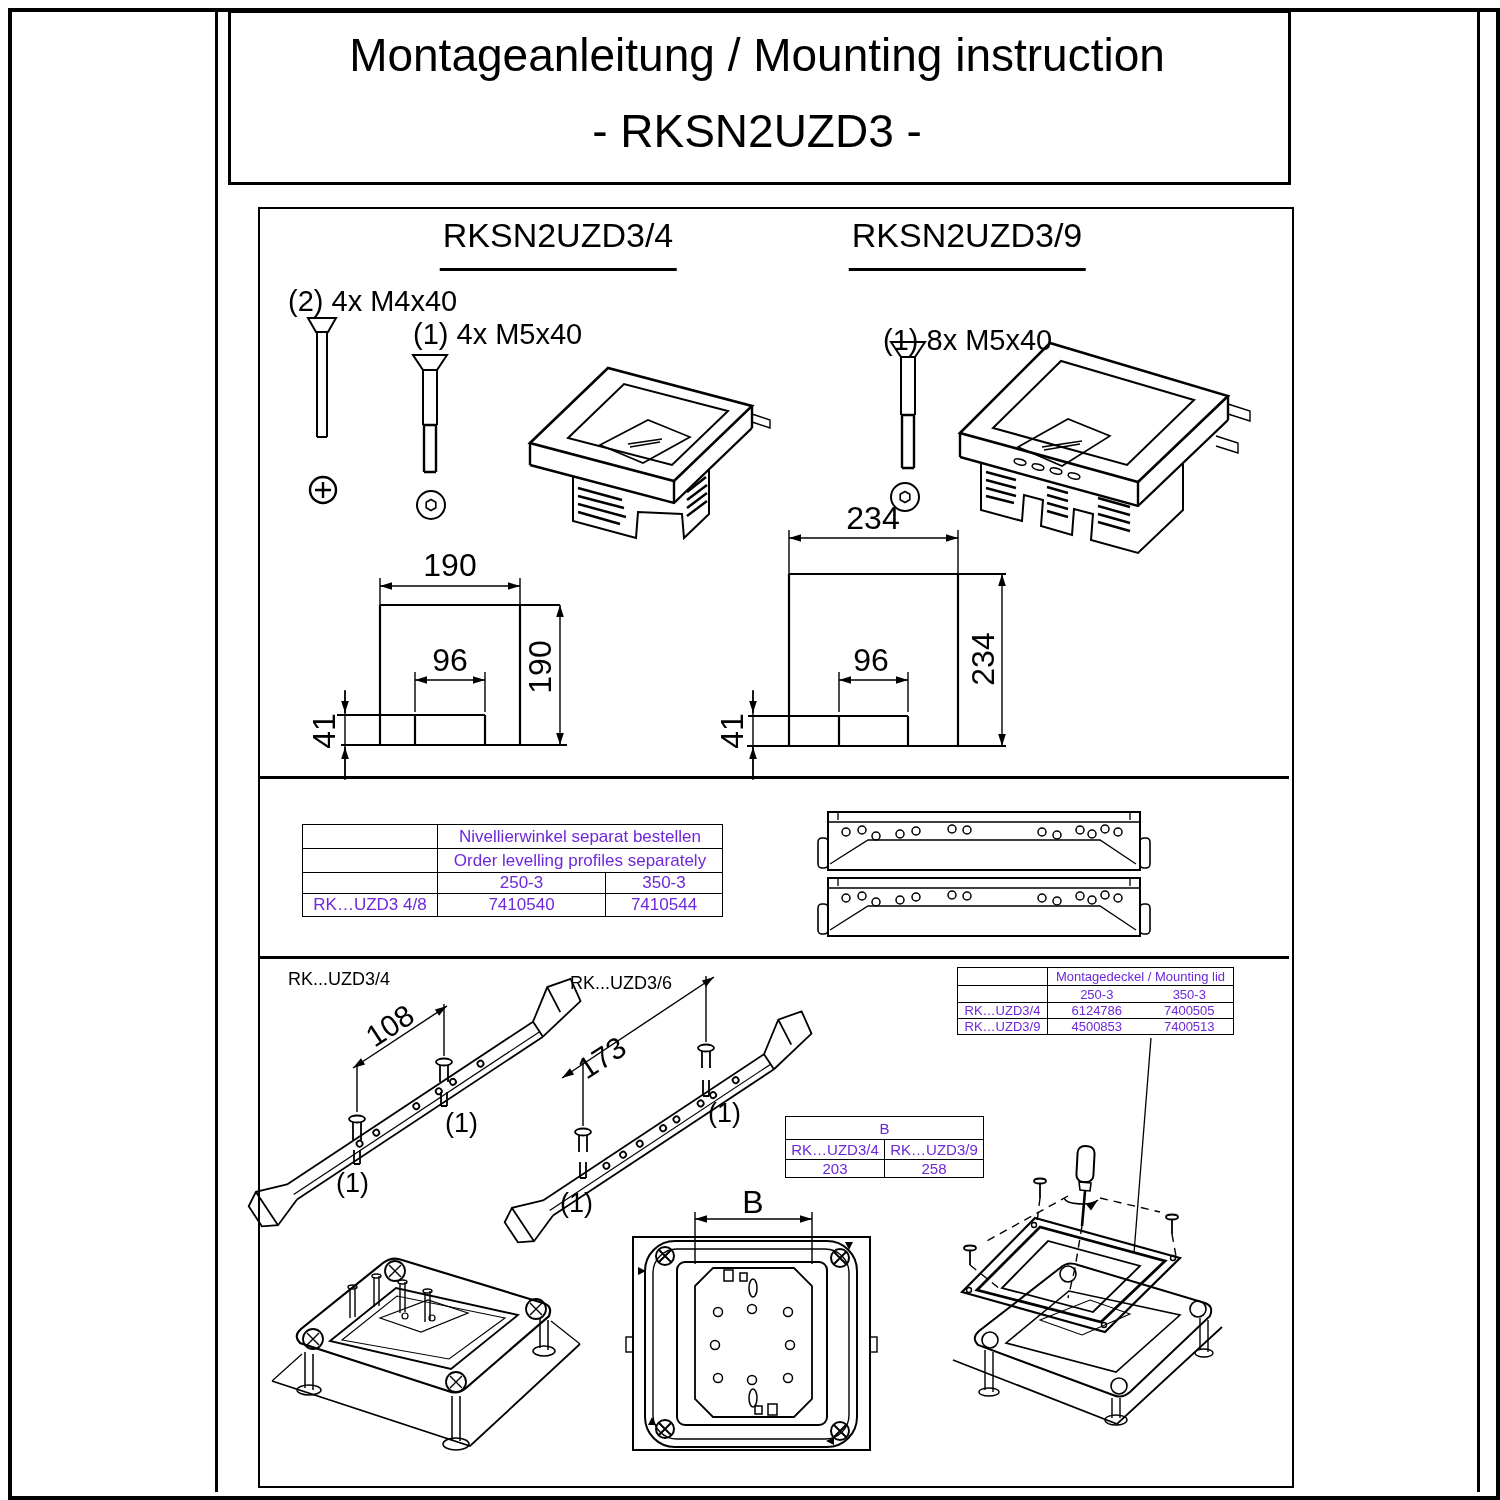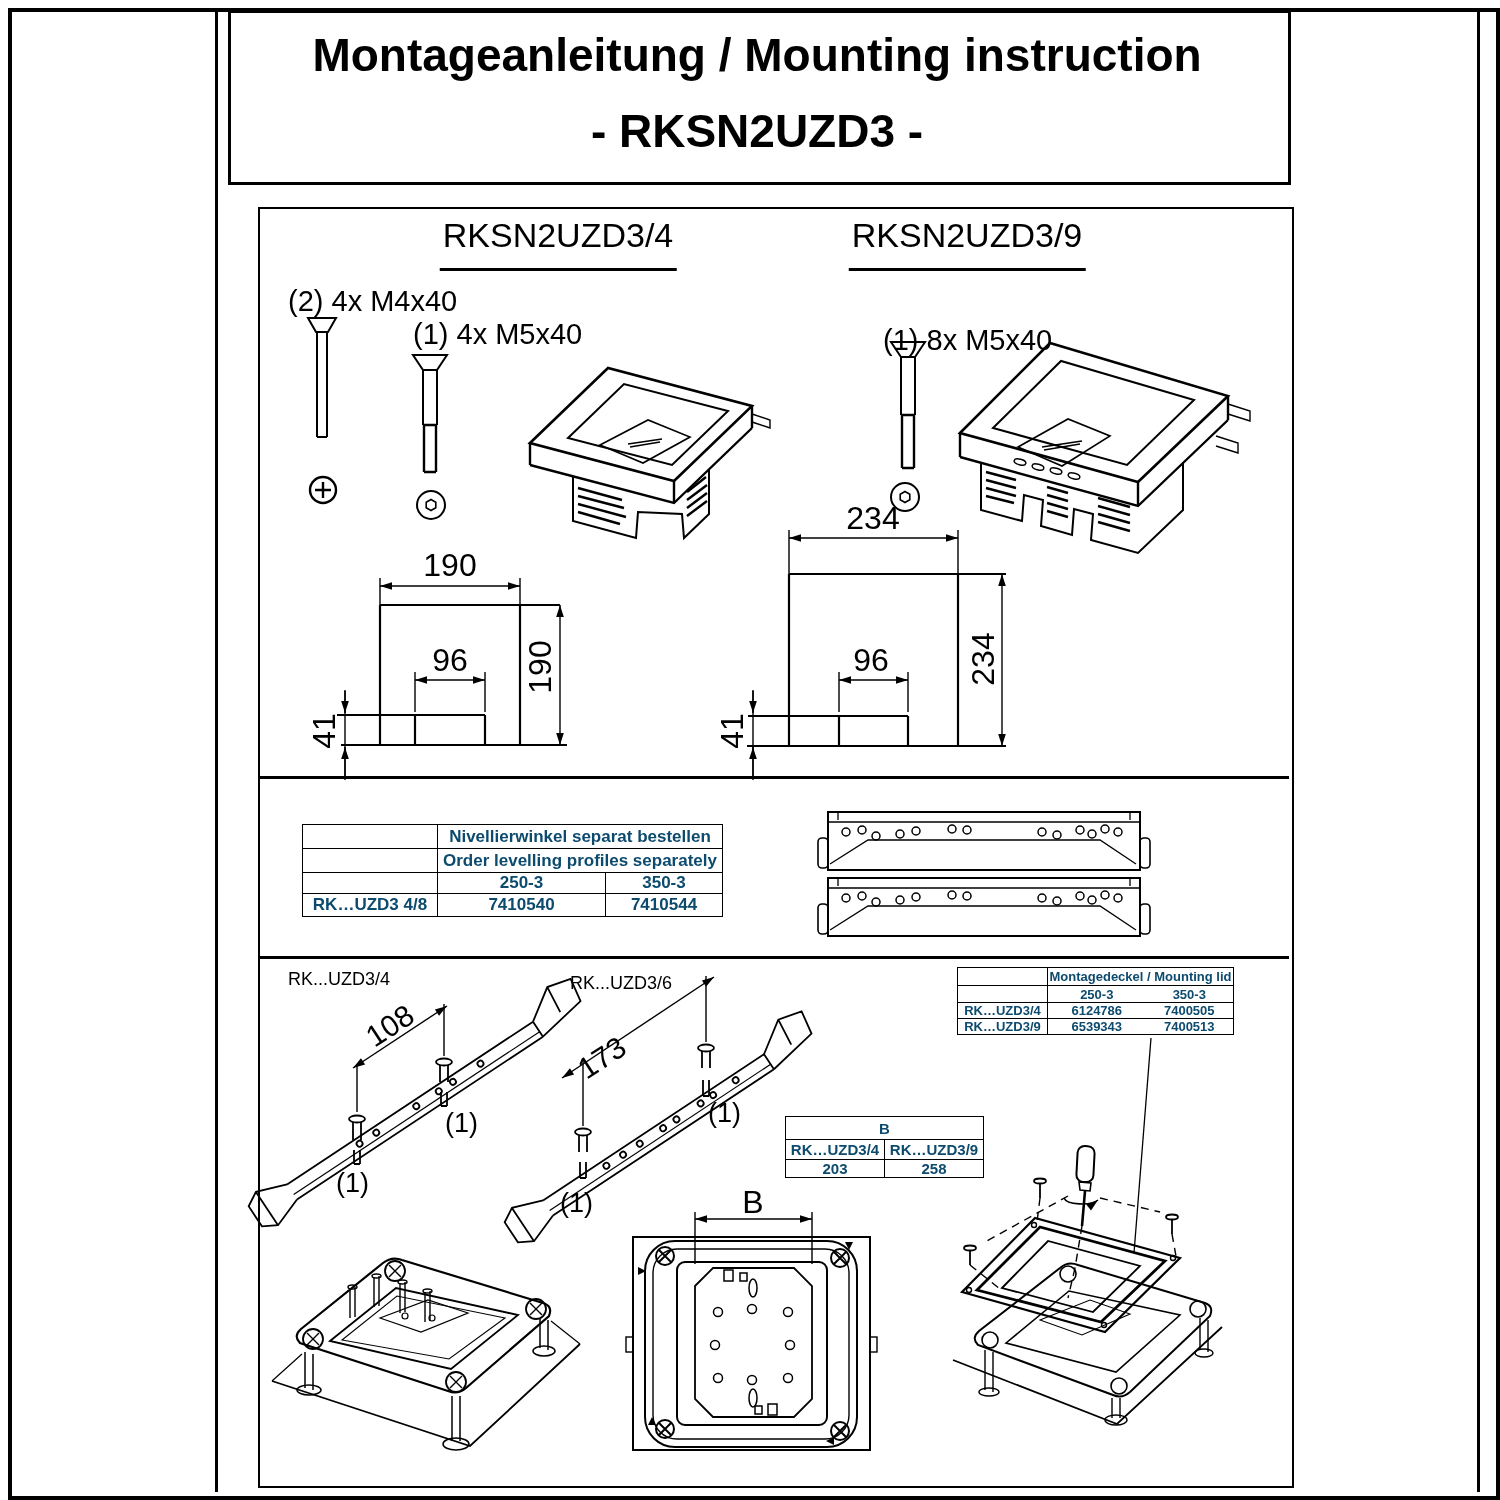--- a/index.html
+++ b/index.html
@@ -2,33 +2,33 @@
 <html><head>
 <meta charset="utf-8">
 <style>
   html,body{margin:0;padding:0;background:#e8e8e8;}
   .page{position:relative;width:1500px;height:1500px;background:#fff;font-family:"Liberation Sans",sans-serif;color:#000;overflow:hidden;margin:0 auto;}
   .abs{position:absolute;}
   .lbl{position:absolute;color:#000;white-space:nowrap;line-height:1;}
   .ctr{transform:translate(-50%,0);}
   .rot{transform:translate(-50%,-50%) rotate(-90deg);}
   .rotd{transform:translate(-50%,-50%) rotate(-33deg);}
-  .bold{font-weight:bold;}
+  .bold{font-weight:normal;}
   .f46{font-size:46px;}
   .f34{font-size:34px;}
   .f29{font-size:29px;}
   .f32{font-size:32px;}
   .f30{font-size:30px;}
   .f27{font-size:27px;}
   .f22{font-size:18px;}
   .heading{border-bottom:3px solid #000;padding:0 3px 16px 3px;}
   .frame-line{position:absolute;background:#000;}
   .box{position:absolute;border:3px solid #000;background:transparent;}
   svg{position:absolute;left:0;top:0;}
-  .tbl{position:absolute;border-collapse:collapse;color:#0c4a6e;table-layout:fixed;font-weight:bold;}
+  .tbl{position:absolute;border-collapse:collapse;color:#6d28d9;table-layout:fixed;}
   .tbl td{border:1.7px solid #000;text-align:center;padding:0;white-space:nowrap;overflow:hidden;}
   .tbl1{left:302px;top:824px;font-size:17px;}
   .tbl2{left:957px;top:967px;font-size:13px;}
   .tbl3{left:785px;top:1116px;font-size:15px;}
   .tbl2 td.c2{border-right:none;}
   .tbl2 td.c3{border-left:none;}
 </style>
 </head>
 <body>
 
@@ -118,21 +118,21 @@
       <td class="c2">250-3</td>
       <td class="c3">350-3</td>
     </tr>
     <tr style="height:16px">
       <td>RK…UZD3/4</td>
       <td class="c2">6124786</td>
       <td class="c3">7400505</td>
     </tr>
     <tr style="height:16px">
       <td>RK…UZD3/9</td>
-      <td class="c2">6539343</td>
+      <td class="c2">4500853</td>
       <td class="c3">7400513</td>
     </tr>
   </tbody>
     </table>
 
   <table class="tbl tbl3">
     <colgroup>
         <col style="width:99px">
         <col style="width:99px">
       </colgroup>

